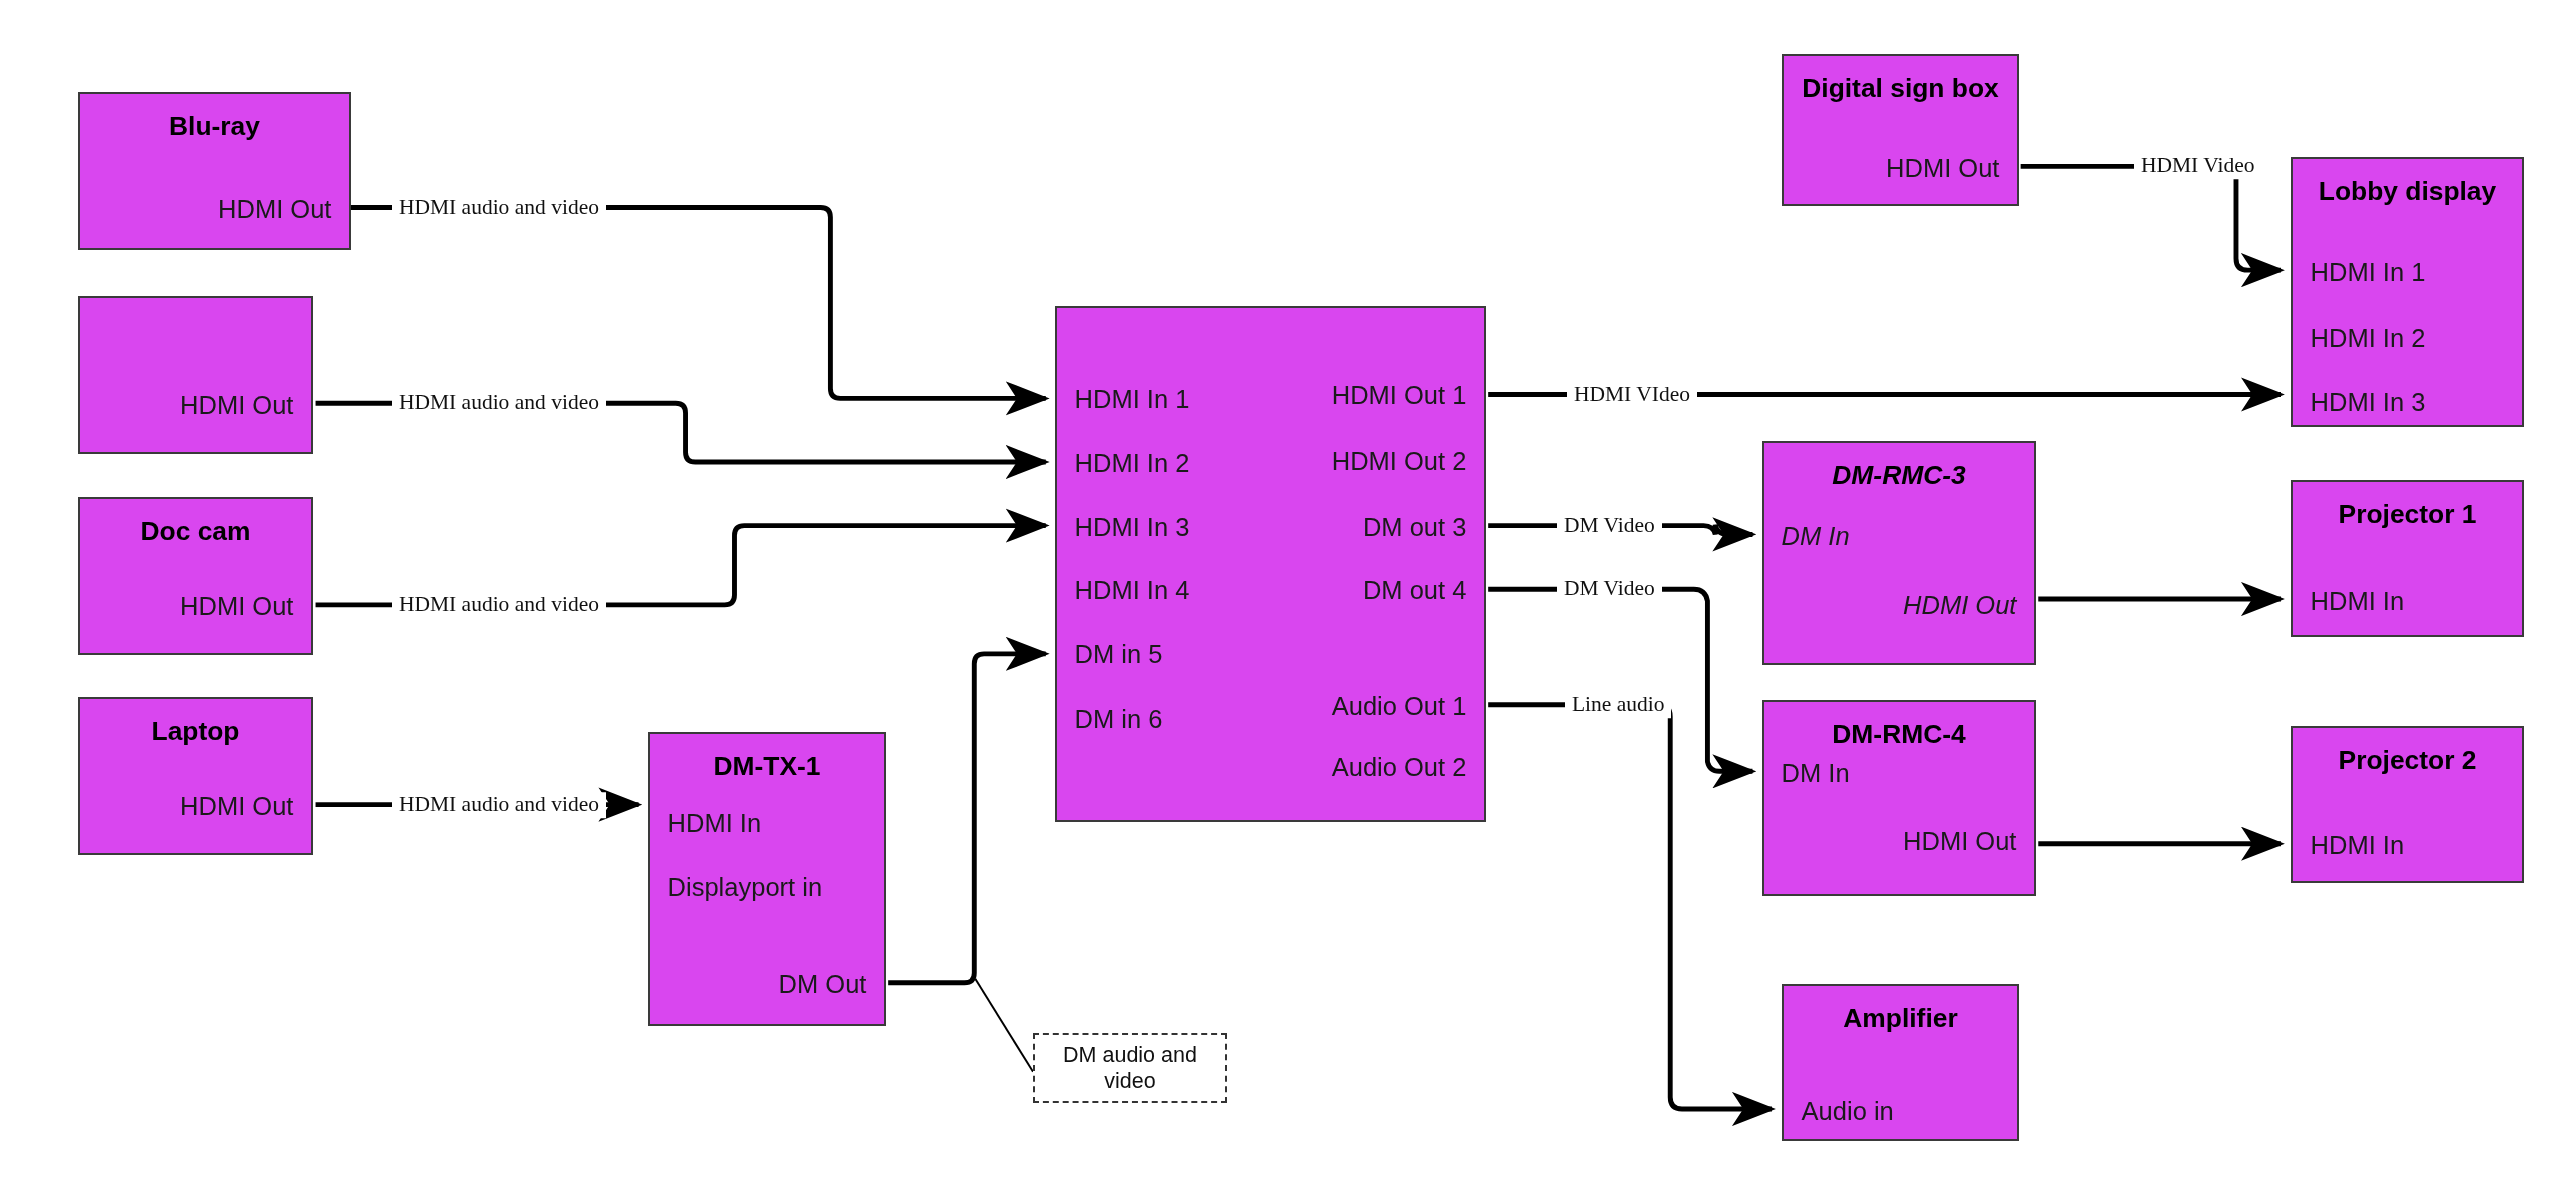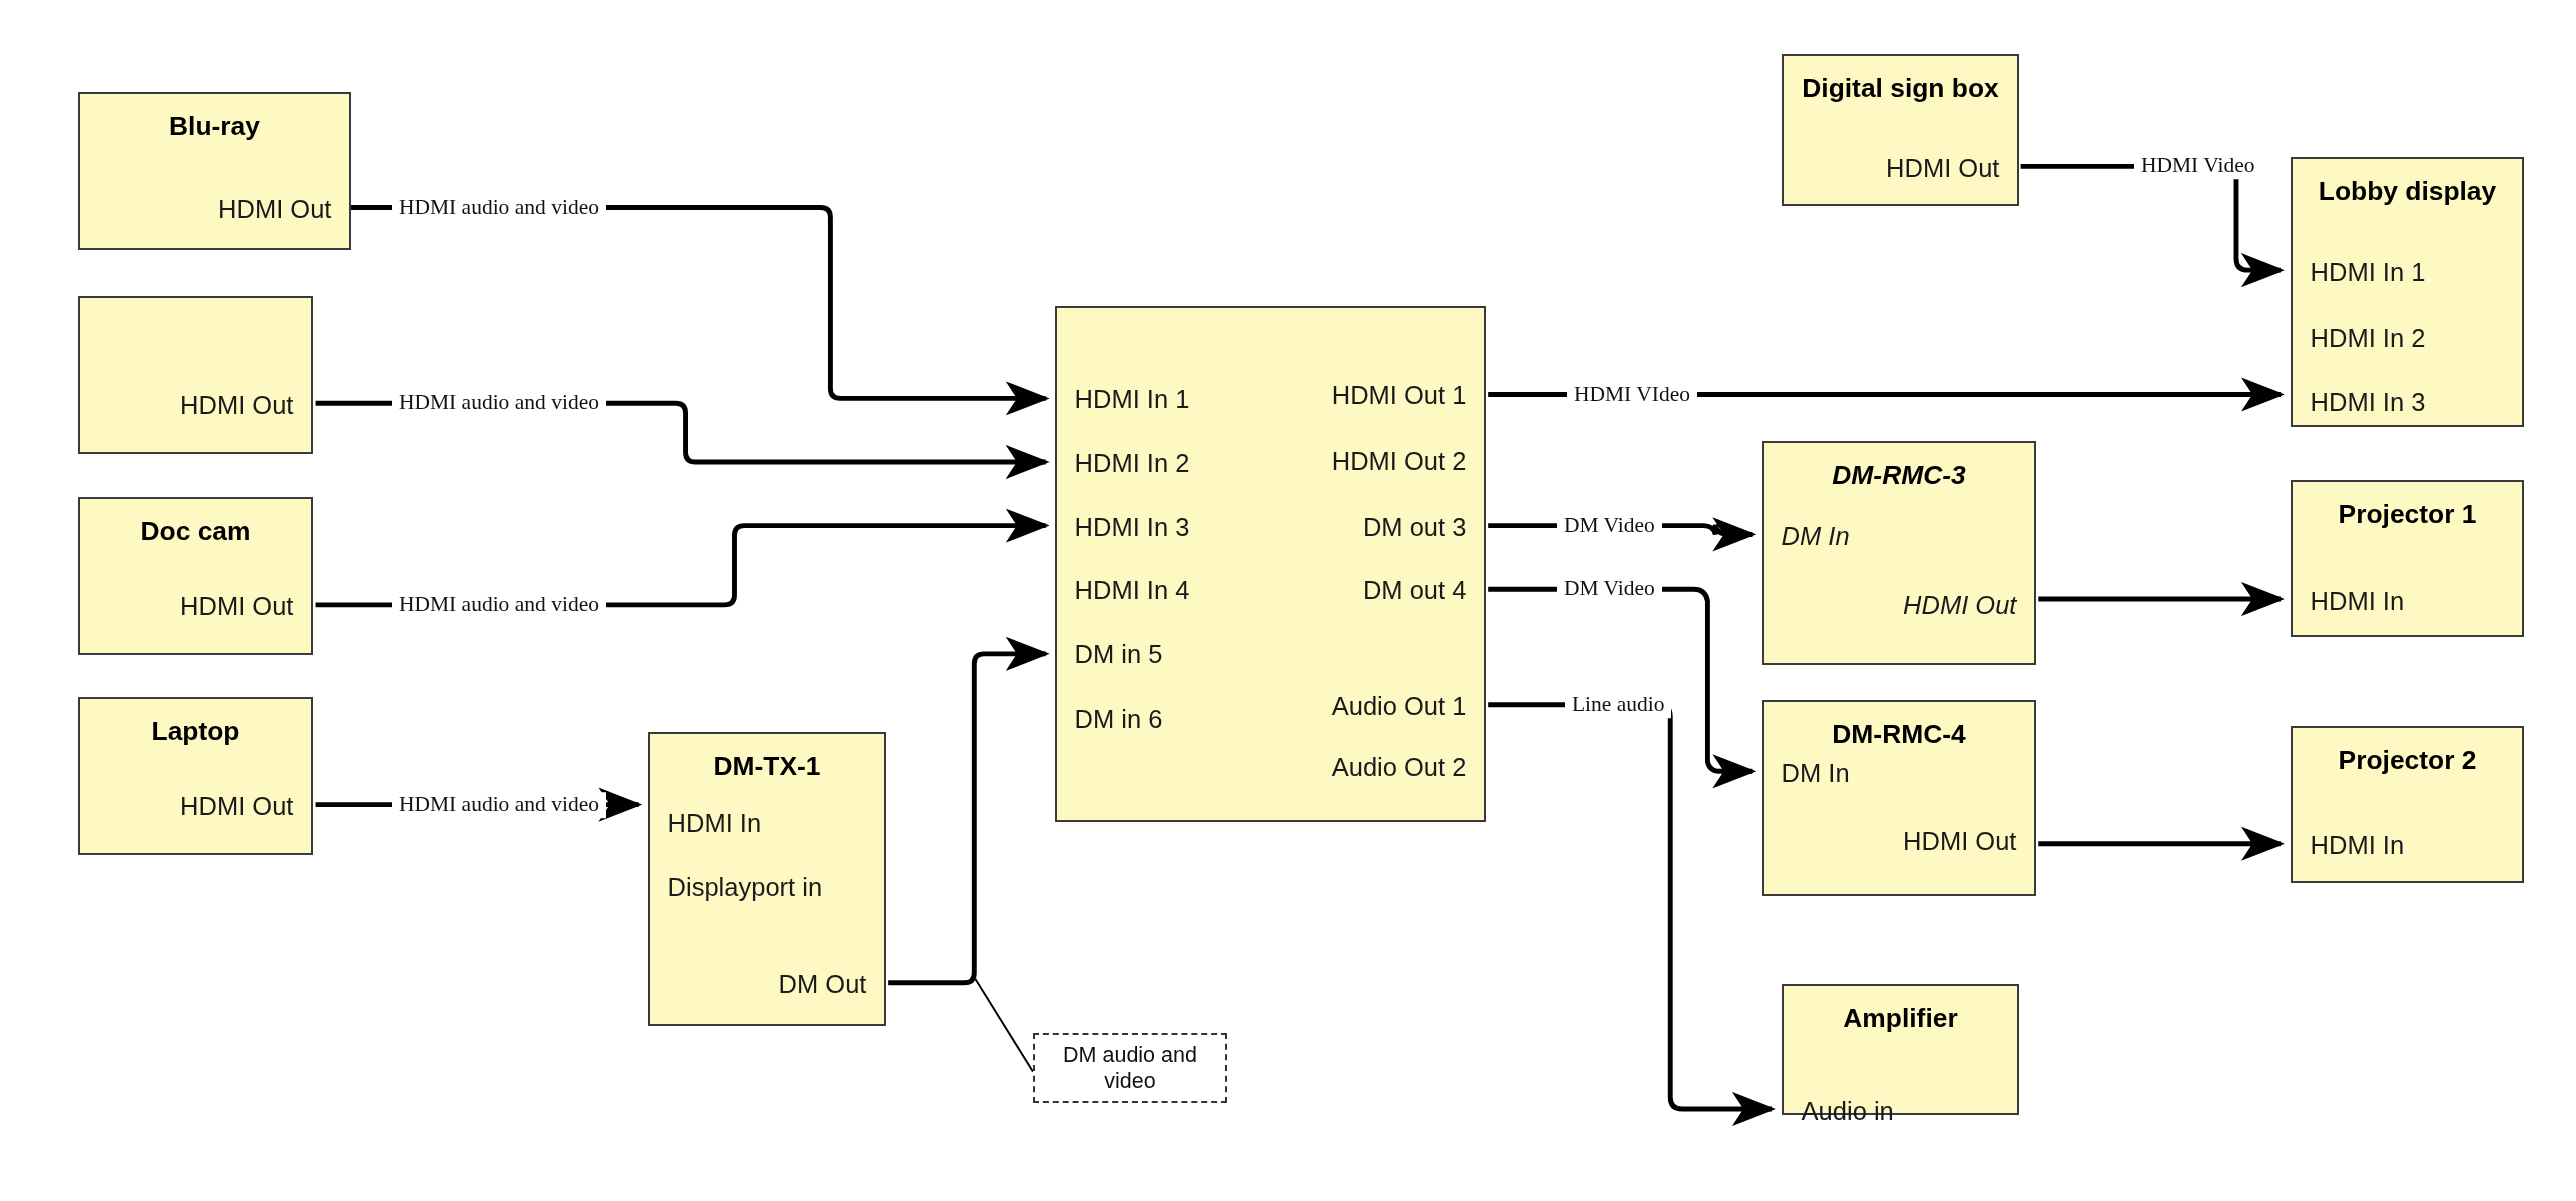--- a/index.html
+++ b/index.html
@@ -20,21 +20,21 @@
     left: 0;
     top: 0;
     width: 2576px;
     height: 1201px;
     pointer-events: none;
   }
   .node {
     position: absolute;
     box-sizing: border-box;
     border: 2.9px solid #3a3a3a;
-    background: #fef9c3;
+    background: #d946ef;
   }
   .node-title {
     position: absolute;
     left: 0;
     right: 0;
     text-align: center;
     font-weight: bold;
     font-size: 26.4px;
     color: #000;
     line-height: 32px;
@@ -161,21 +161,21 @@
         <div class="port right" style="top: 125px;">HDMI Out</div>
       </div>
       <div class="node" style="left: 2291px; top: 480px; width: 233px; height: 157px;">
         <div class="node-title" style="top: 15.7px;">Projector 1</div>
         <div class="port left" style="top: 105px;">HDMI In</div>
       </div>
       <div class="node" style="left: 2291px; top: 726px; width: 233px; height: 157px;">
         <div class="node-title" style="top: 15.7px;">Projector 2</div>
         <div class="port left" style="top: 103px;">HDMI In</div>
       </div>
-      <div class="node" style="left: 1782px; top: 984px; width: 237px; height: 131px;">
+      <div class="node" style="left: 1782px; top: 984px; width: 237px; height: 157px;">
         <div class="node-title" style="top: 15.7px;">Amplifier</div>
         <div class="port left" style="top: 111px;">Audio in</div>
       </div>
     </div>
   <div id="labels-layer">
       <div class="wire-label" style="left: 392px; top: 208px;">HDMI audio and video</div>
       <div class="wire-label" style="left: 392px; top: 403px;">HDMI audio and video</div>
       <div class="wire-label" style="left: 392px; top: 605px;">HDMI audio and video</div>
       <div class="wire-label" style="left: 392px; top: 805px;">HDMI audio and video</div>
       <div class="wire-label" style="left: 1567px; top: 395px;">HDMI VIdeo</div>

